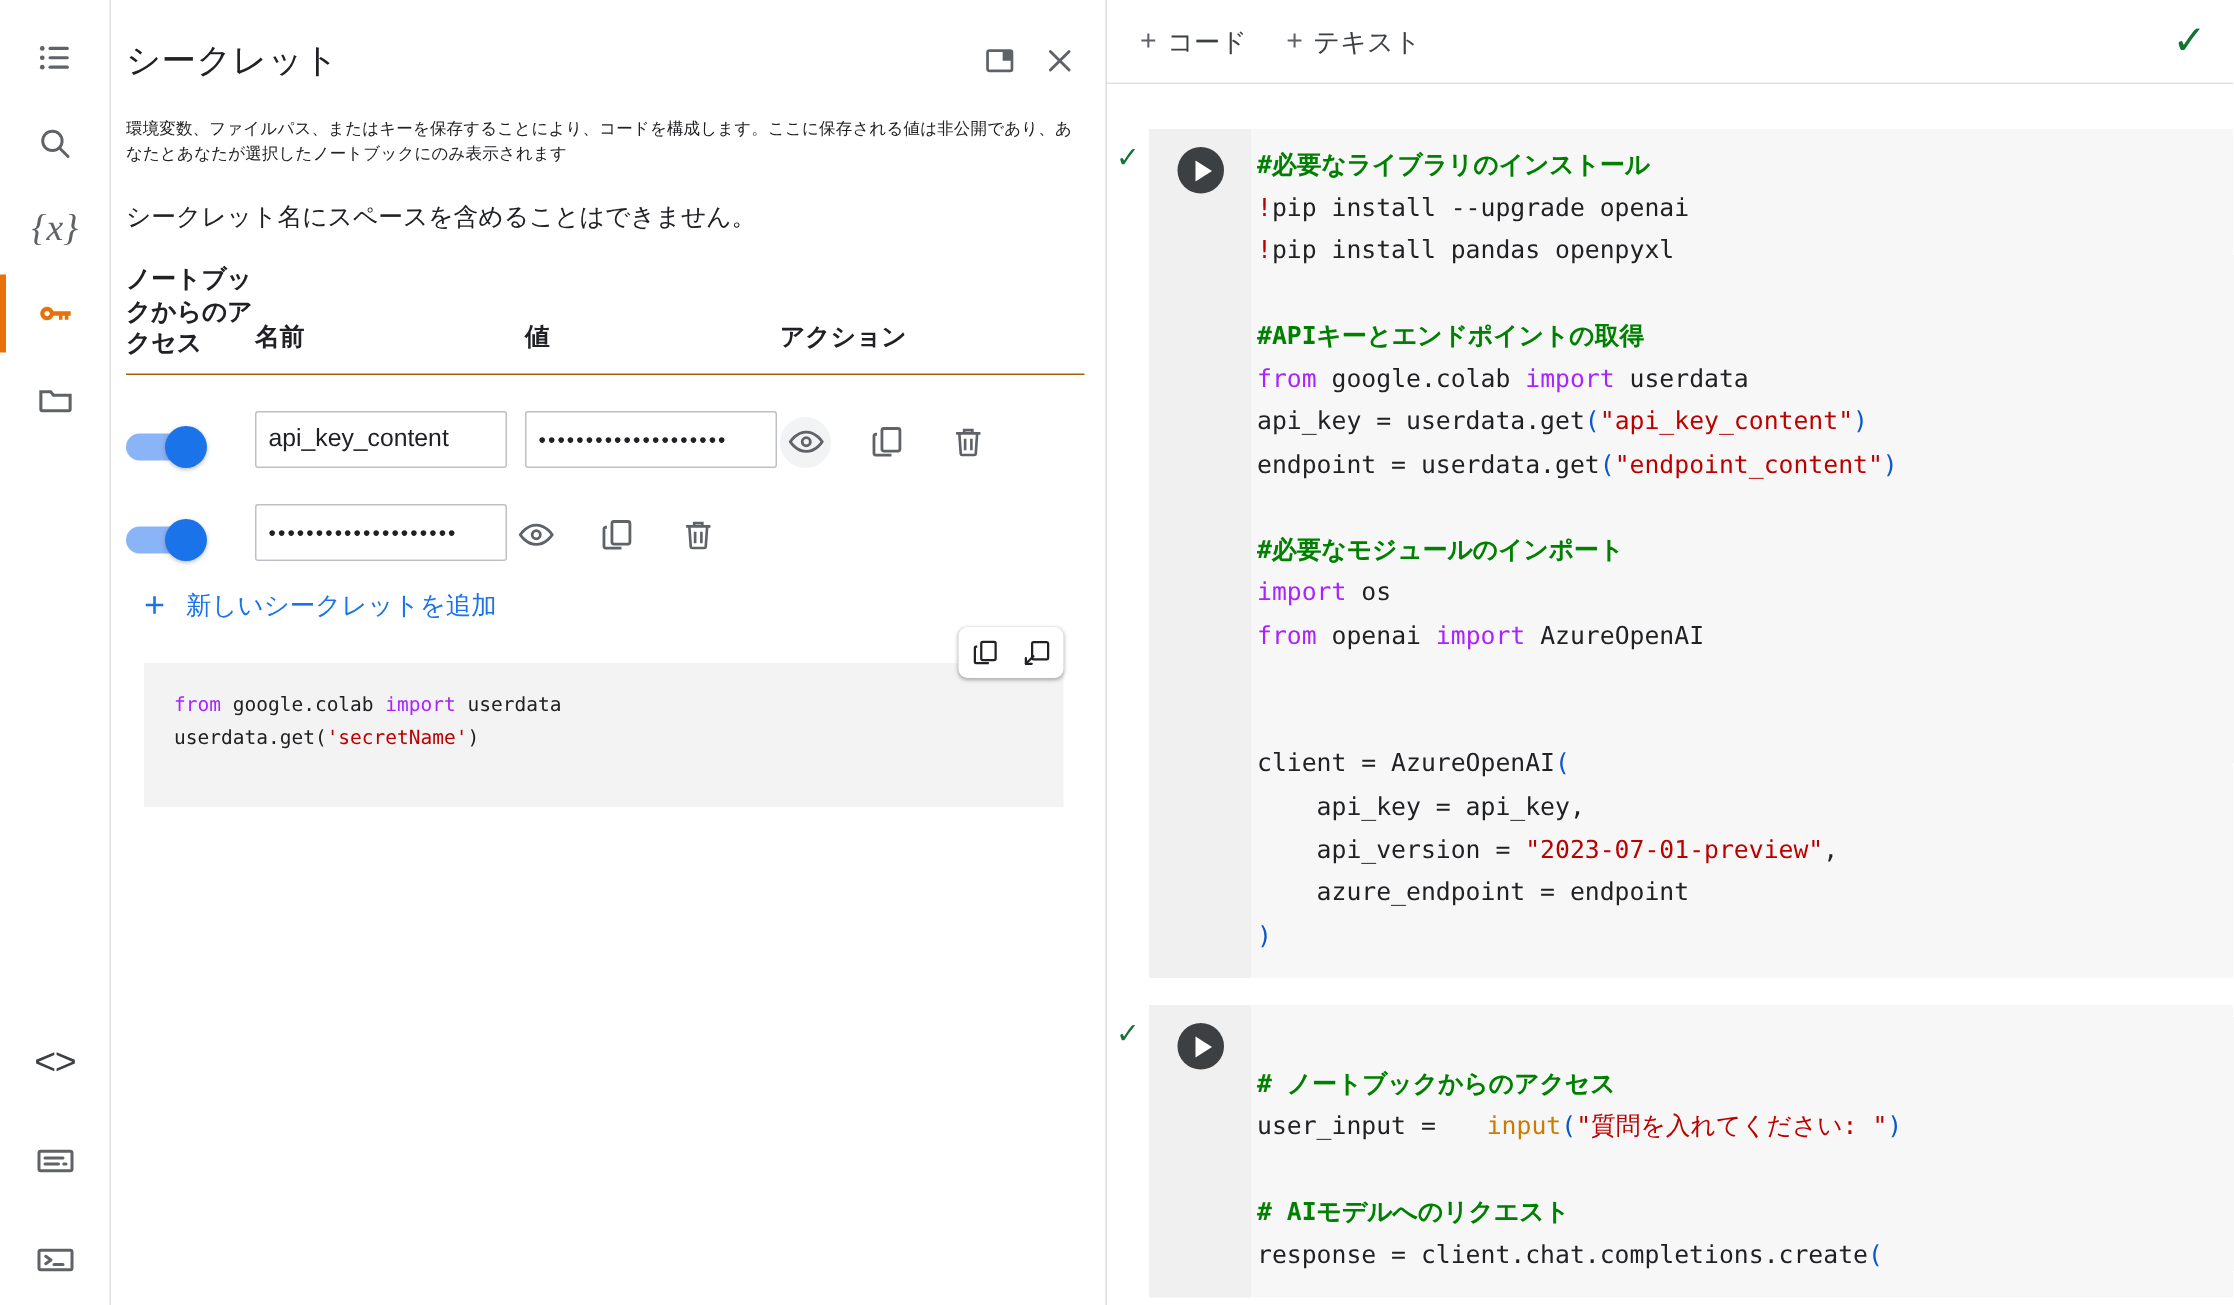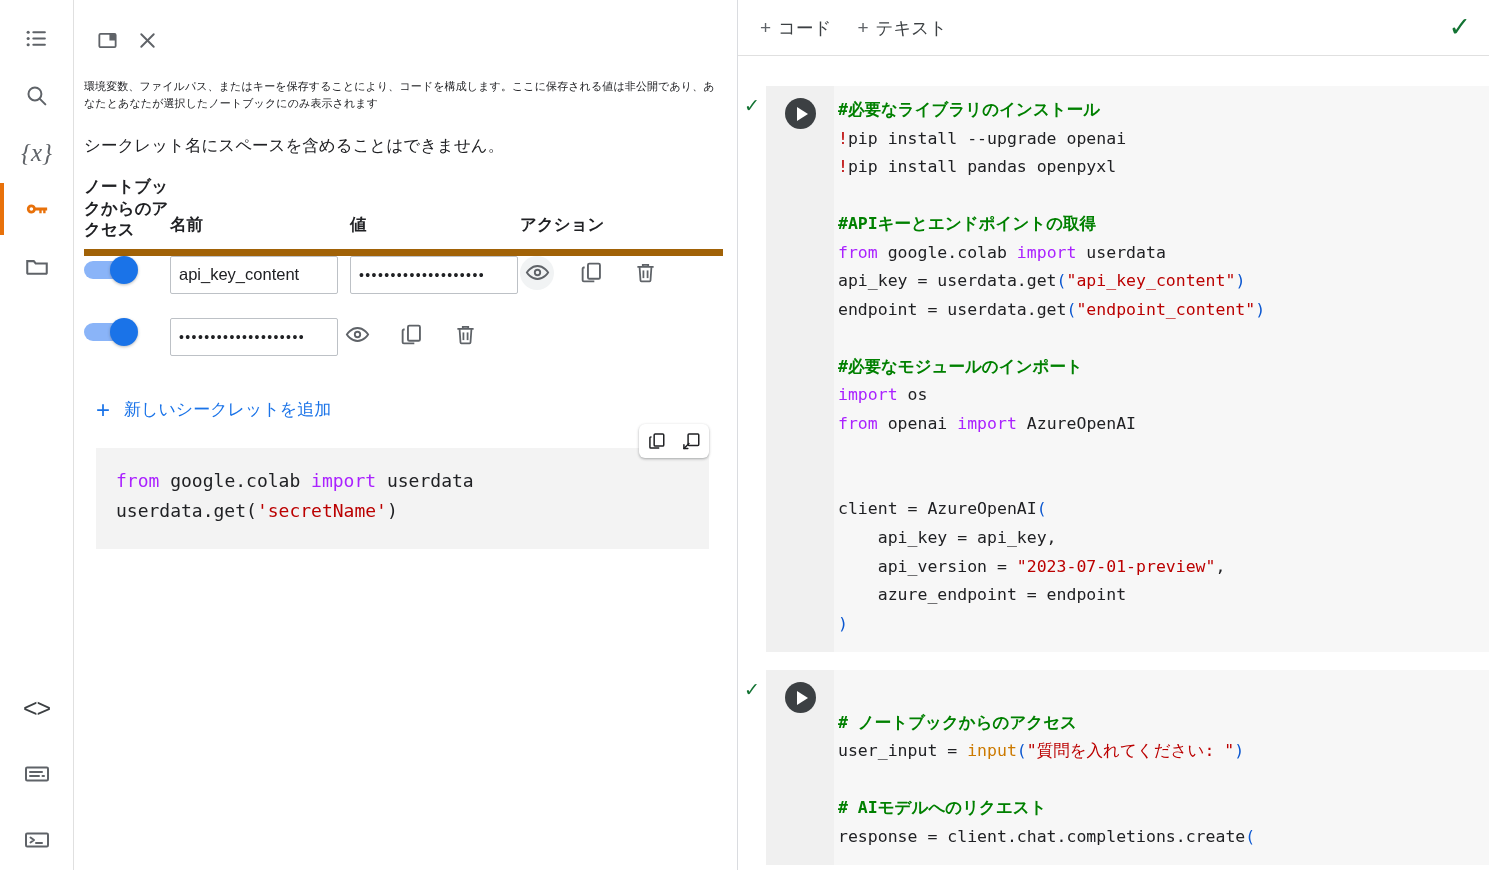--- a/index.html
+++ b/index.html
@@ -106,36 +106,36 @@
     line-height: 1.5;
     color: #202124;
     margin: 22px 0 0 0;
   }
 
   
   .sec-table { margin-top: 18px; width: 100%; }
   .thead {
     display: flex;
     align-items: flex-start;
-    border-bottom: 7px solid #a16207;
+    border-bottom: 1px solid #a16207;
     padding-bottom: 8px;
   }
   .th {
     font-size: 16.5px;
     font-weight: 700;
     color: #202124;
   }
   .th-access { width: 86px; min-width: 86px; line-height: 1.3; }
   .th-name   { width: 180px; min-width: 180px; padding-top: 38px; }
   .th-value  { width: 170px; min-width: 170px; padding-top: 38px; }
   .th-action { flex: 1; padding-top: 38px; }
 
   .trow {
     display: flex;
-    align-items: flex-start;
+    align-items: flex-end;
     height: 62px;
   }
   .cell-toggle { width: 86px; min-width: 86px; display: flex; align-items: center; }
   .cell-name   { width: 180px; min-width: 180px; }
   .cell-value  { width: 170px; min-width: 170px; }
   .cell-action { flex: 1; display: flex; align-items: center; gap: 20px; }
 
   .toggle {
     position: relative;
     width: 62px; height: 28px;
@@ -222,32 +222,32 @@
     width: 30px; height: 28px;
     display: flex; align-items: center; justify-content: center;
     color: #202124;
     cursor: pointer;
   }
   .snippet {
     background: #f3f3f3;
     padding: 18px 20px 22px 20px;
     min-height: 96px;
     font-family: "DejaVu Sans Mono", "Liberation Mono", monospace;
-    font-size: 18px;
+    font-size: 13px;
     line-height: 1.72;
     color: #202124;
     white-space: pre;
     margin-left: 12px;
     margin-right: 14px;
   }
   .kw { color: #aa22ff; }
   .str { color: #bb0000; }
   .num { color: #bb0000; }
   .cmt { color: #008000; font-weight: bold; }
-  .fn  { color: #cc7a00; }
+  .fn  { color: #cc7a00; margin-left: 24px; }
   .par { color: #0b57d0; }
 
   
   .nb {
     flex: 1;
     height: 870px;
     background: #fff;
     display: flex;
     flex-direction: column;
     overflow: hidden;
@@ -402,20 +402,21 @@
           <polyline points="7.5,9.5 11,12 7.5,14.5" stroke-linecap="round" stroke-linejoin="round"></polyline>
           <line x1="13" y1="15" x2="19" y2="15" stroke-linecap="round"></line>
         </svg>
       </div>
     </div>
   </div>
 
   <div class="panel">
 
     <div class="panel-header">
+      <div class="panel-title">シークレット</div>
 
       <div class="hdr-btn" title="ドッキング">
         <svg width="23" height="23" viewBox="0 0 24 24" fill="none" stroke="currentColor" stroke-width="1.9">
           <rect x="3.5" y="5" width="17" height="14" rx="1.3"></rect>
           <path d="M14 5h6.5v7H14z" fill="currentColor" stroke="none"></path>
         </svg>
       </div>
 
       <div class="hdr-btn" title="閉じる">
         <svg width="23" height="23" viewBox="0 0 24 24" fill="none" stroke="currentColor" stroke-width="2">

